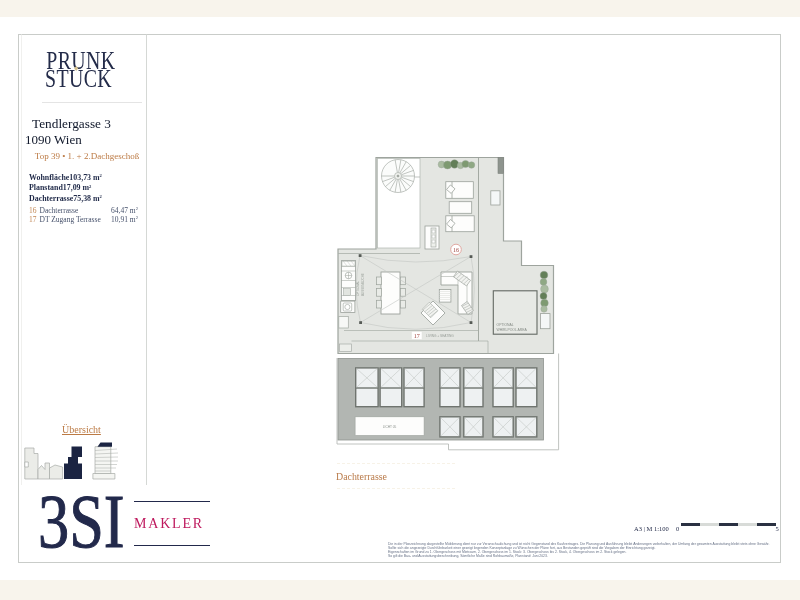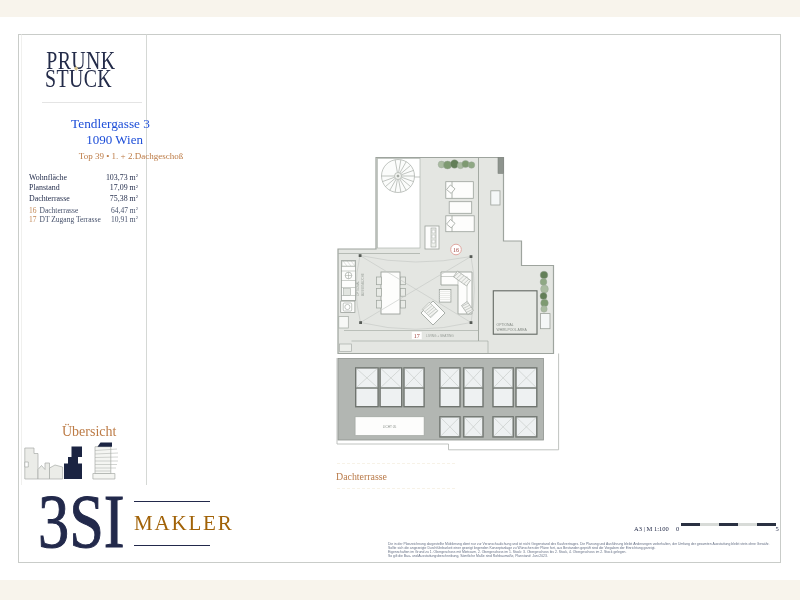--- a/index.html
+++ b/index.html
@@ -8,36 +8,36 @@
 .band{position:absolute;left:0;width:800px;background:#f8f4ec;}
 #bandtop{top:0;height:17px;}
 #bandbot{top:580px;height:20px;}
 #frame{position:absolute;left:18px;top:34px;width:763px;height:529px;border:1px solid #c9ccc9;background:#fff;}
 #sidebar{position:absolute;left:21px;top:34px;width:126px;height:451px;border-top:1px solid #c9ccc9;border-left:1px solid #f0f0ee;border-right:1px solid #d5d8d5;background:#fff;}
 #logo{position:absolute;left:45px;top:51.5px;color:#232b49;font-size:24.5px;letter-spacing:0.5px;line-height:18.6px;font-weight:400;transform:scaleX(0.81);transform-origin:0 0;}
 #logo .l1{padding-left:1.5px;}
 #logo .l2{position:relative;}
 #logo .dia{position:absolute;left:36px;top:-4px;width:5px;height:5px;background:#d8c490;transform:rotate(45deg) scale(0.72);}
 #hr1{position:absolute;left:42px;top:102px;width:100px;border-top:1px solid #e4e4e4;}
-#addr{position:absolute;left:40px;top:116px;width:110px;text-align:right;color:#1d4ed8;}
+#addr{position:absolute;left:32px;top:116px;width:110px;text-align:left;color:#0f172a;}
 #addr .t1{font-size:13.3px;}
 #addr .t2{font-size:13px;margin-top:0;transform:translateX(-7px);}
-#top39{position:absolute;left:32px;top:150.5px;width:110px;text-align:center;color:#bc7a44;font-size:9px;margin-left:44px;}
+#top39{position:absolute;left:32px;top:150.5px;width:110px;text-align:center;color:#bc7a44;font-size:9px;}
 #tbl{position:absolute;left:29px;top:172.5px;width:109px;font-size:7.9px;color:#1f2948;}
-#tbl .row{display:flex;justify-content:space-between;line-height:9.7px;font-weight:normal;}
+#tbl .row{display:flex;line-height:9.7px;font-weight:bold;}
 #tbl .sub{display:flex;line-height:7.9px;font-weight:normal;font-size:7.5px;color:#46516b;}
 #tbl .gap{height:2.3px;}
 #tbl .num{color:#c08552;width:10.5px;}
 #tbl .sup{font-size:4.6px;position:relative;top:-2.5px;}
 #tbl .sname{flex:1;}
-#uebers{position:absolute;left:62px;top:423.5px;color:#bc7a44;font-size:14px;}
+#uebers{position:absolute;left:62px;top:423.5px;color:#bc7a44;font-size:10px;text-decoration:underline;}
 #bldg{position:absolute;left:24px;top:440px;}
 #logo3si{position:absolute;left:39px;top:487px;width:260px;}
 #s3{position:absolute;left:-1px;top:3.5px;color:#22294b;font-size:76px;line-height:60px;letter-spacing:0px;-webkit-text-stroke:1px #22294b;transform:scaleX(0.82);transform-origin:0 0;}
-#makler{position:absolute;left:95px;top:28.5px;color:#a16207;font-size:21px;letter-spacing:1.8px;line-height:15px;}
+#makler{position:absolute;left:95px;top:28.5px;color:#be185d;font-size:14px;letter-spacing:1.8px;line-height:15px;}
 #mline1{position:absolute;left:95px;top:13.5px;width:76px;border-top:1.3px solid #22294b;}
 #mline2{position:absolute;left:95px;top:58px;width:76px;border-top:1.3px solid #22294b;}
 #dachterrasse{position:absolute;left:336px;top:470.5px;color:#b97a49;font-size:9.9px;}
 #scale{position:absolute;left:600px;top:520px;width:190px;height:20px;font-family:"Liberation Serif",serif;}
 #scaletxt{position:absolute;left:34px;top:5px;font-size:6.5px;color:#232b49;}
 #zero{position:absolute;left:76px;top:5px;font-size:6.5px;color:#232b49;}
 #five{position:absolute;left:175.5px;top:5px;font-size:6.5px;color:#232b49;}
 .seg{position:absolute;top:3px;height:2.6px;}
 #disc{position:absolute;left:388px;top:541.5px;width:392px;font-family:"Liberation Sans",sans-serif;font-size:3.4px;line-height:4.1px;color:#667085;white-space:nowrap;overflow:hidden;}
 </style>

